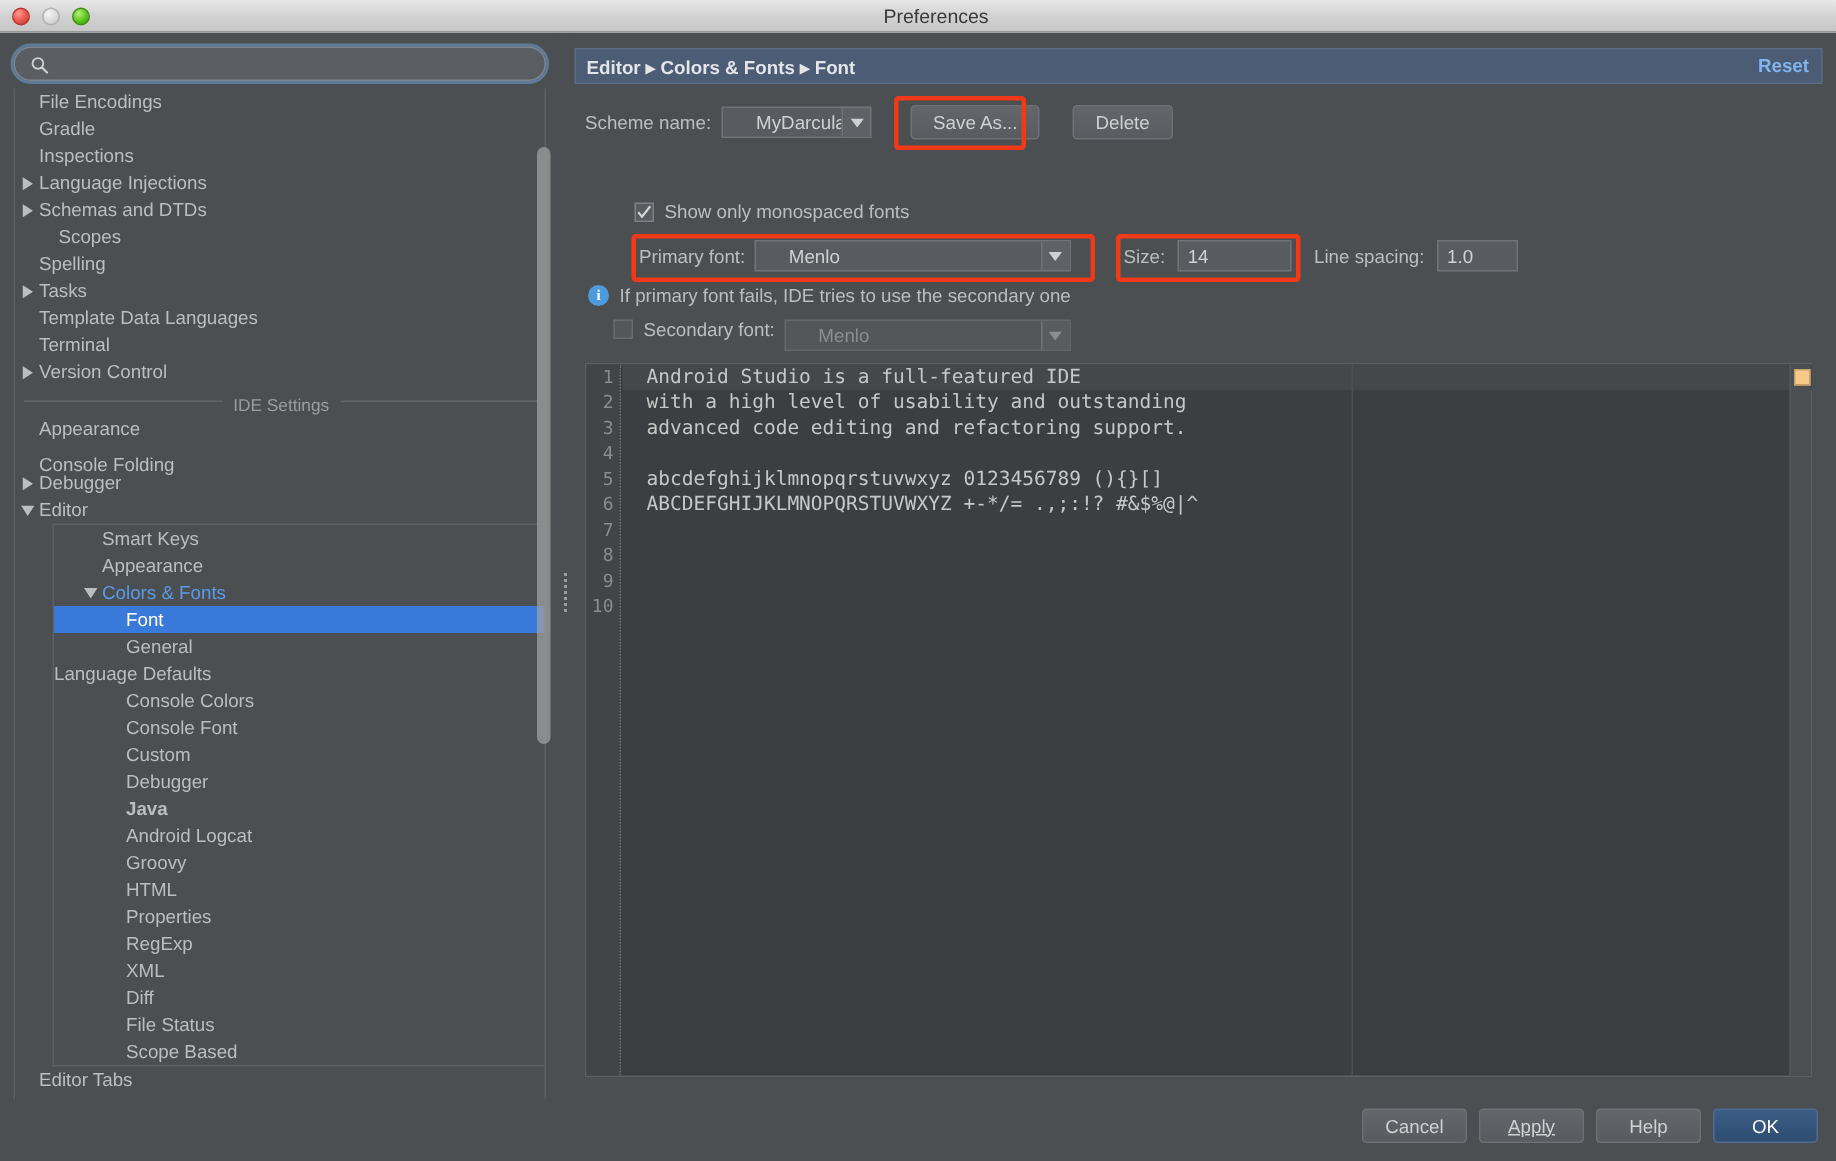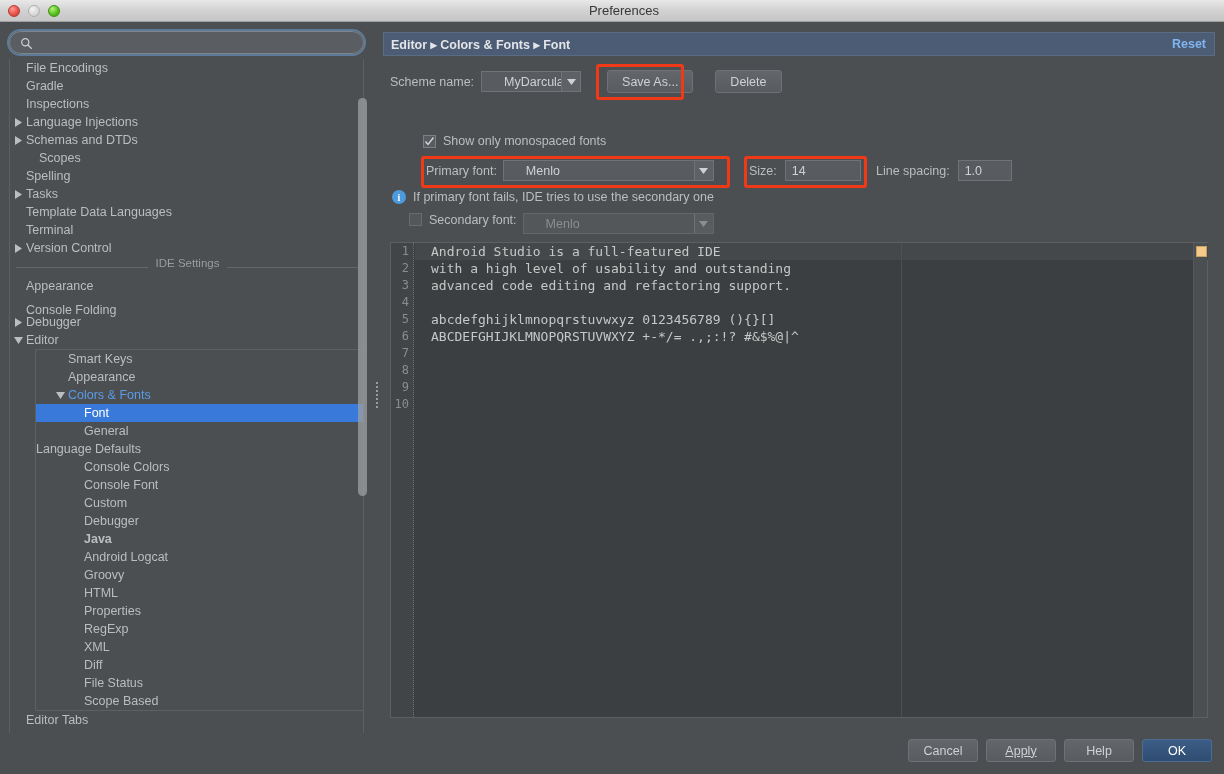--- a/index.html
+++ b/index.html
@@ -106,21 +106,21 @@
   .tree-row .lbl { position: relative; }
 
   .row-selected {
     background: #3879d9;
   }
   .row-selected .lbl { color: #ffffff; }
   .lbl-blue { color: #5b9ae8 !important; }
 
   .grp-sep {
     position: relative; height: 20px;
-    display: flex; align-items: flex-start; justify-content: center;
+    display: flex; align-items: flex-end; justify-content: center;
   }
   .grp-sep .line {
     position: absolute; left: 6px; right: 6px; top: 10px;
     height: 1px; background: #63676a;
   }
   .grp-sep .txt {
     position: relative;
     background: #4b4f52;
     padding: 0 8px;
     color: #9a9c9e; font-size: 11.5px;

